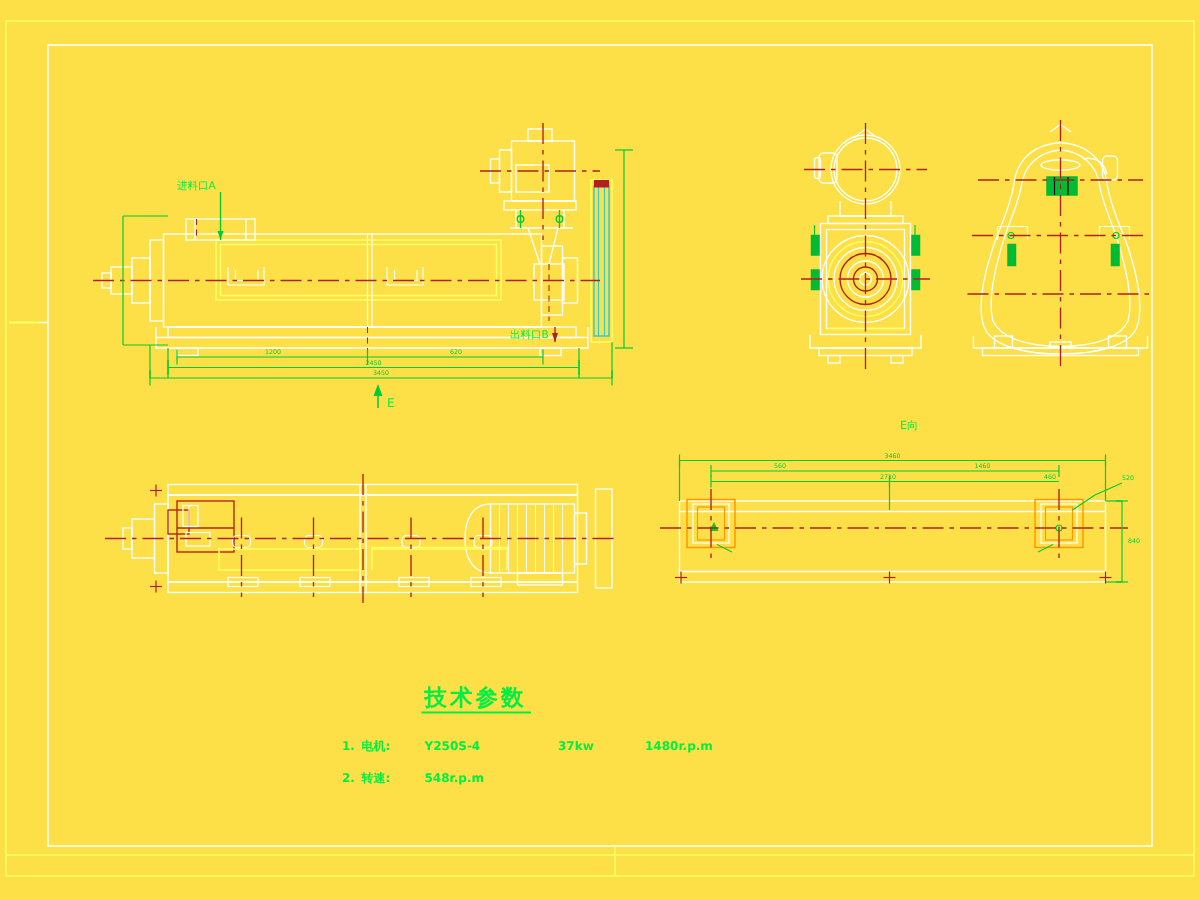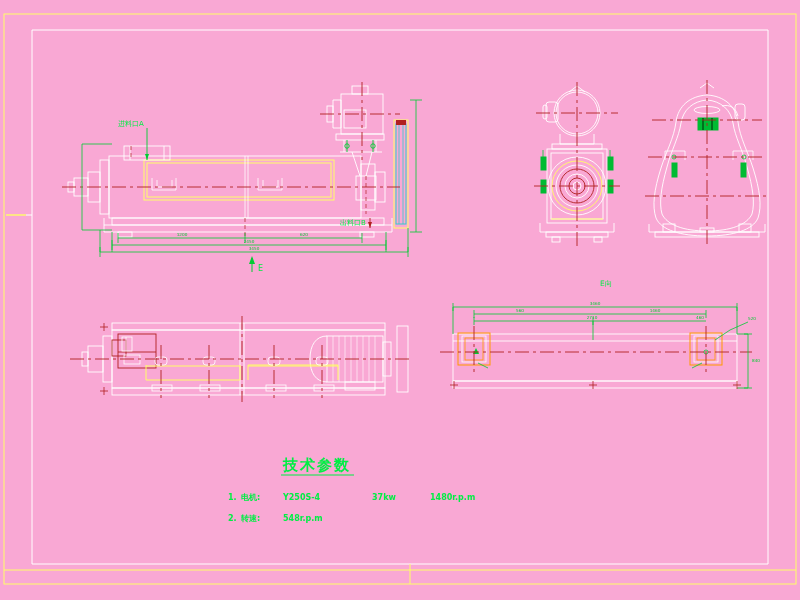--- a/index.html
+++ b/index.html
@@ -1,18 +1,18 @@
 <!DOCTYPE html>
 <html><head>
 <meta charset="utf-8">
 <style>
   html,body{margin:0;padding:0;background:#000;}
   body{width:800px;height:600px;overflow:hidden;
        font-family:"DejaVu Sans","Liberation Sans",sans-serif;}
-  #stage{position:relative;width:800px;height:600px;background:#f9a8d4;}
+  #stage{position:relative;width:800px;height:600px;background:#fde047;}
   svg{position:absolute;top:0;left:0;}
   .cadtext{font-family:"DejaVu Sans","Liberation Sans",sans-serif;}
 </style>
 </head>
 <body>
 
 <div id="stage">
 
   <svg width="800" height="600" viewBox="0 0 800 600">
 

